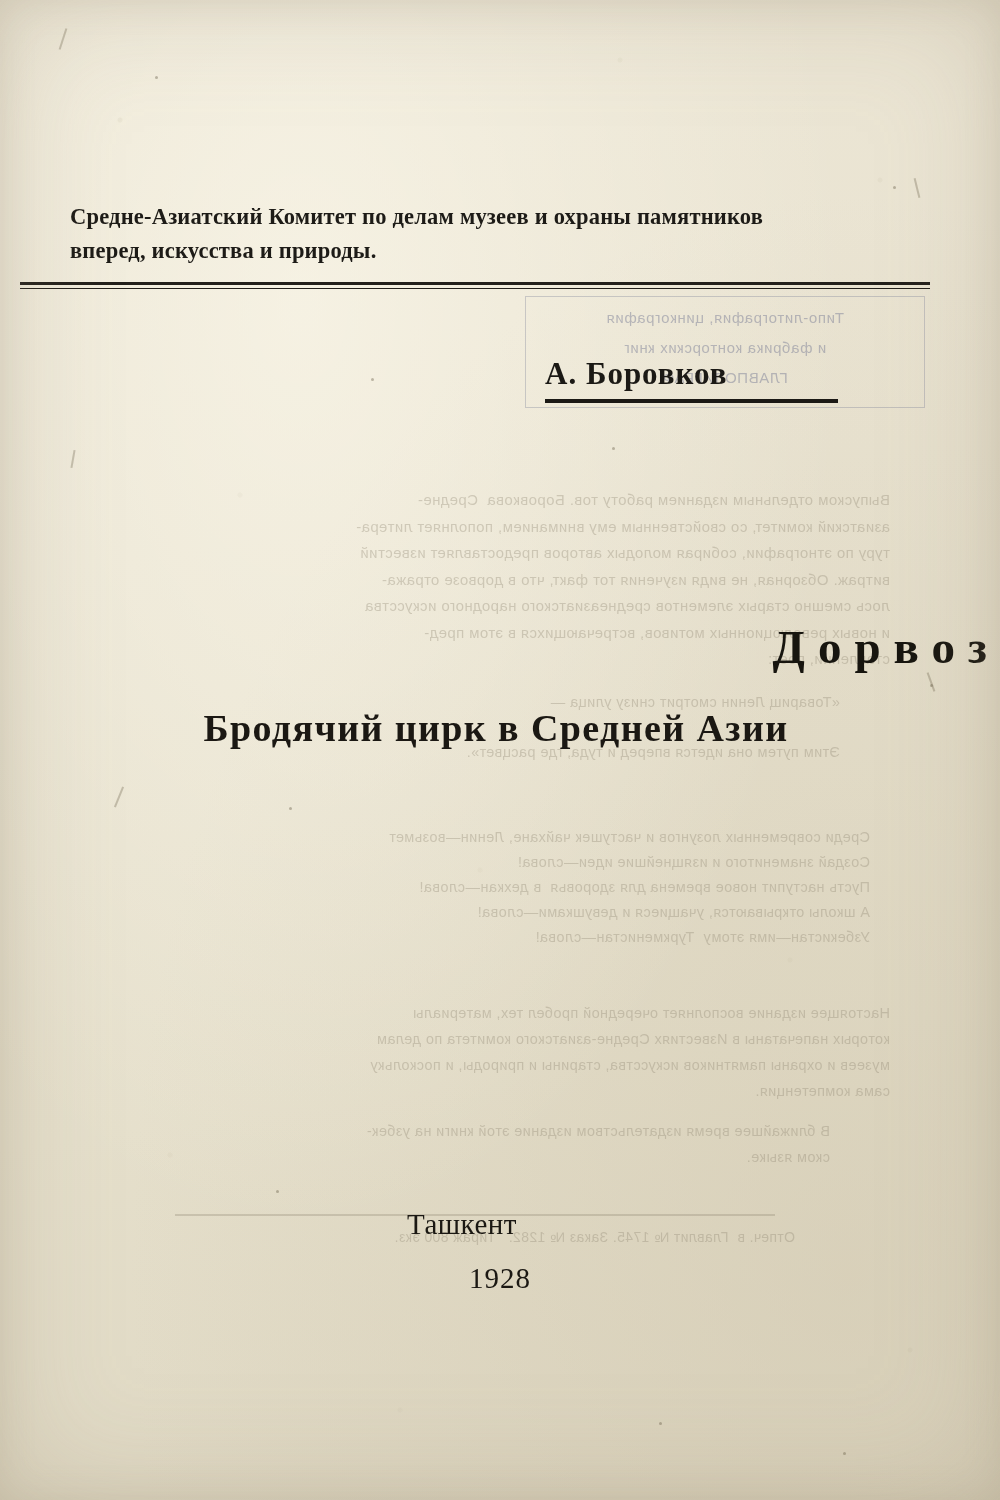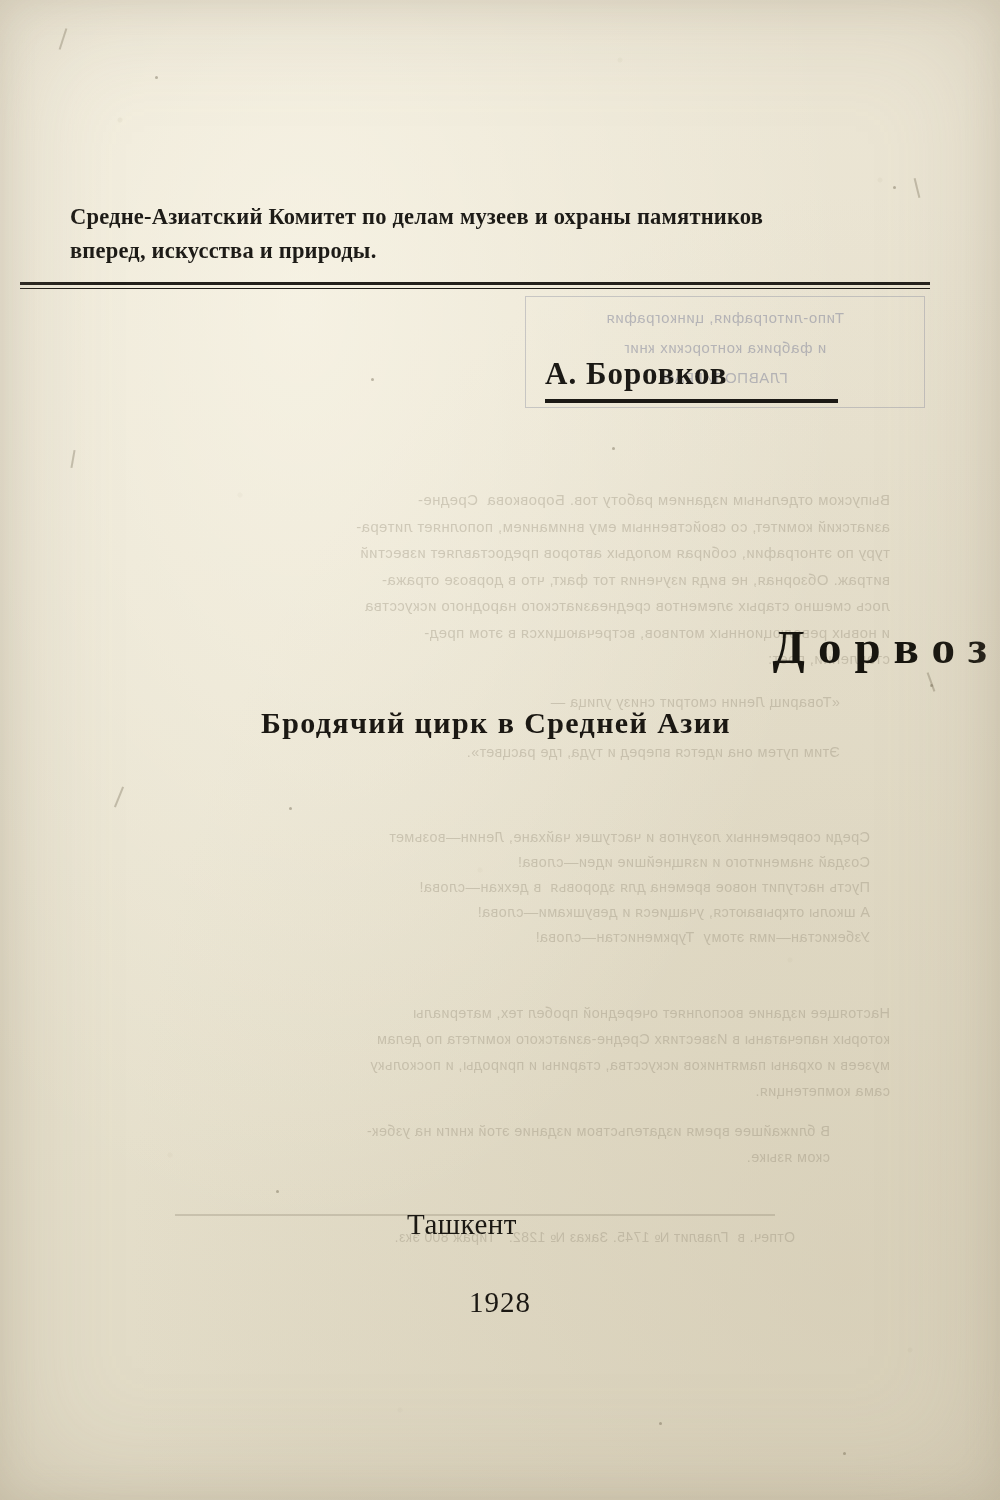--- a/index.html
+++ b/index.html
@@ -162,21 +162,21 @@
   }
 
   #subtitle {
     position: absolute;
     left: 0;
     top: 706px;
     width: 992px;
     text-align: center;
     font-family: "Liberation Serif", serif;
     font-weight: bold;
-    font-size: 30px;
+    font-size: 38px;
     letter-spacing: 1.4px;
     color: #1b1813;
   }
 
   #city {
     position: absolute;
     left: 0;
     top: 1208px;
     width: 924px;
     text-align: center;
@@ -188,21 +188,20 @@
   #year {
     position: absolute;
     left: 0;
     top: 1262px;
     width: 1000px;
     text-align: center;
     font-family: "Liberation Serif", serif;
     font-size: 29px;
     color: #1b1813;
     letter-spacing: 1px;
-    margin-top: 24px;
   }
 
   
   .speck {
     position: absolute;
     background: rgba(95,85,62,.38);
     border-radius: 50%;
     pointer-events: none;
   }
   .hair {

